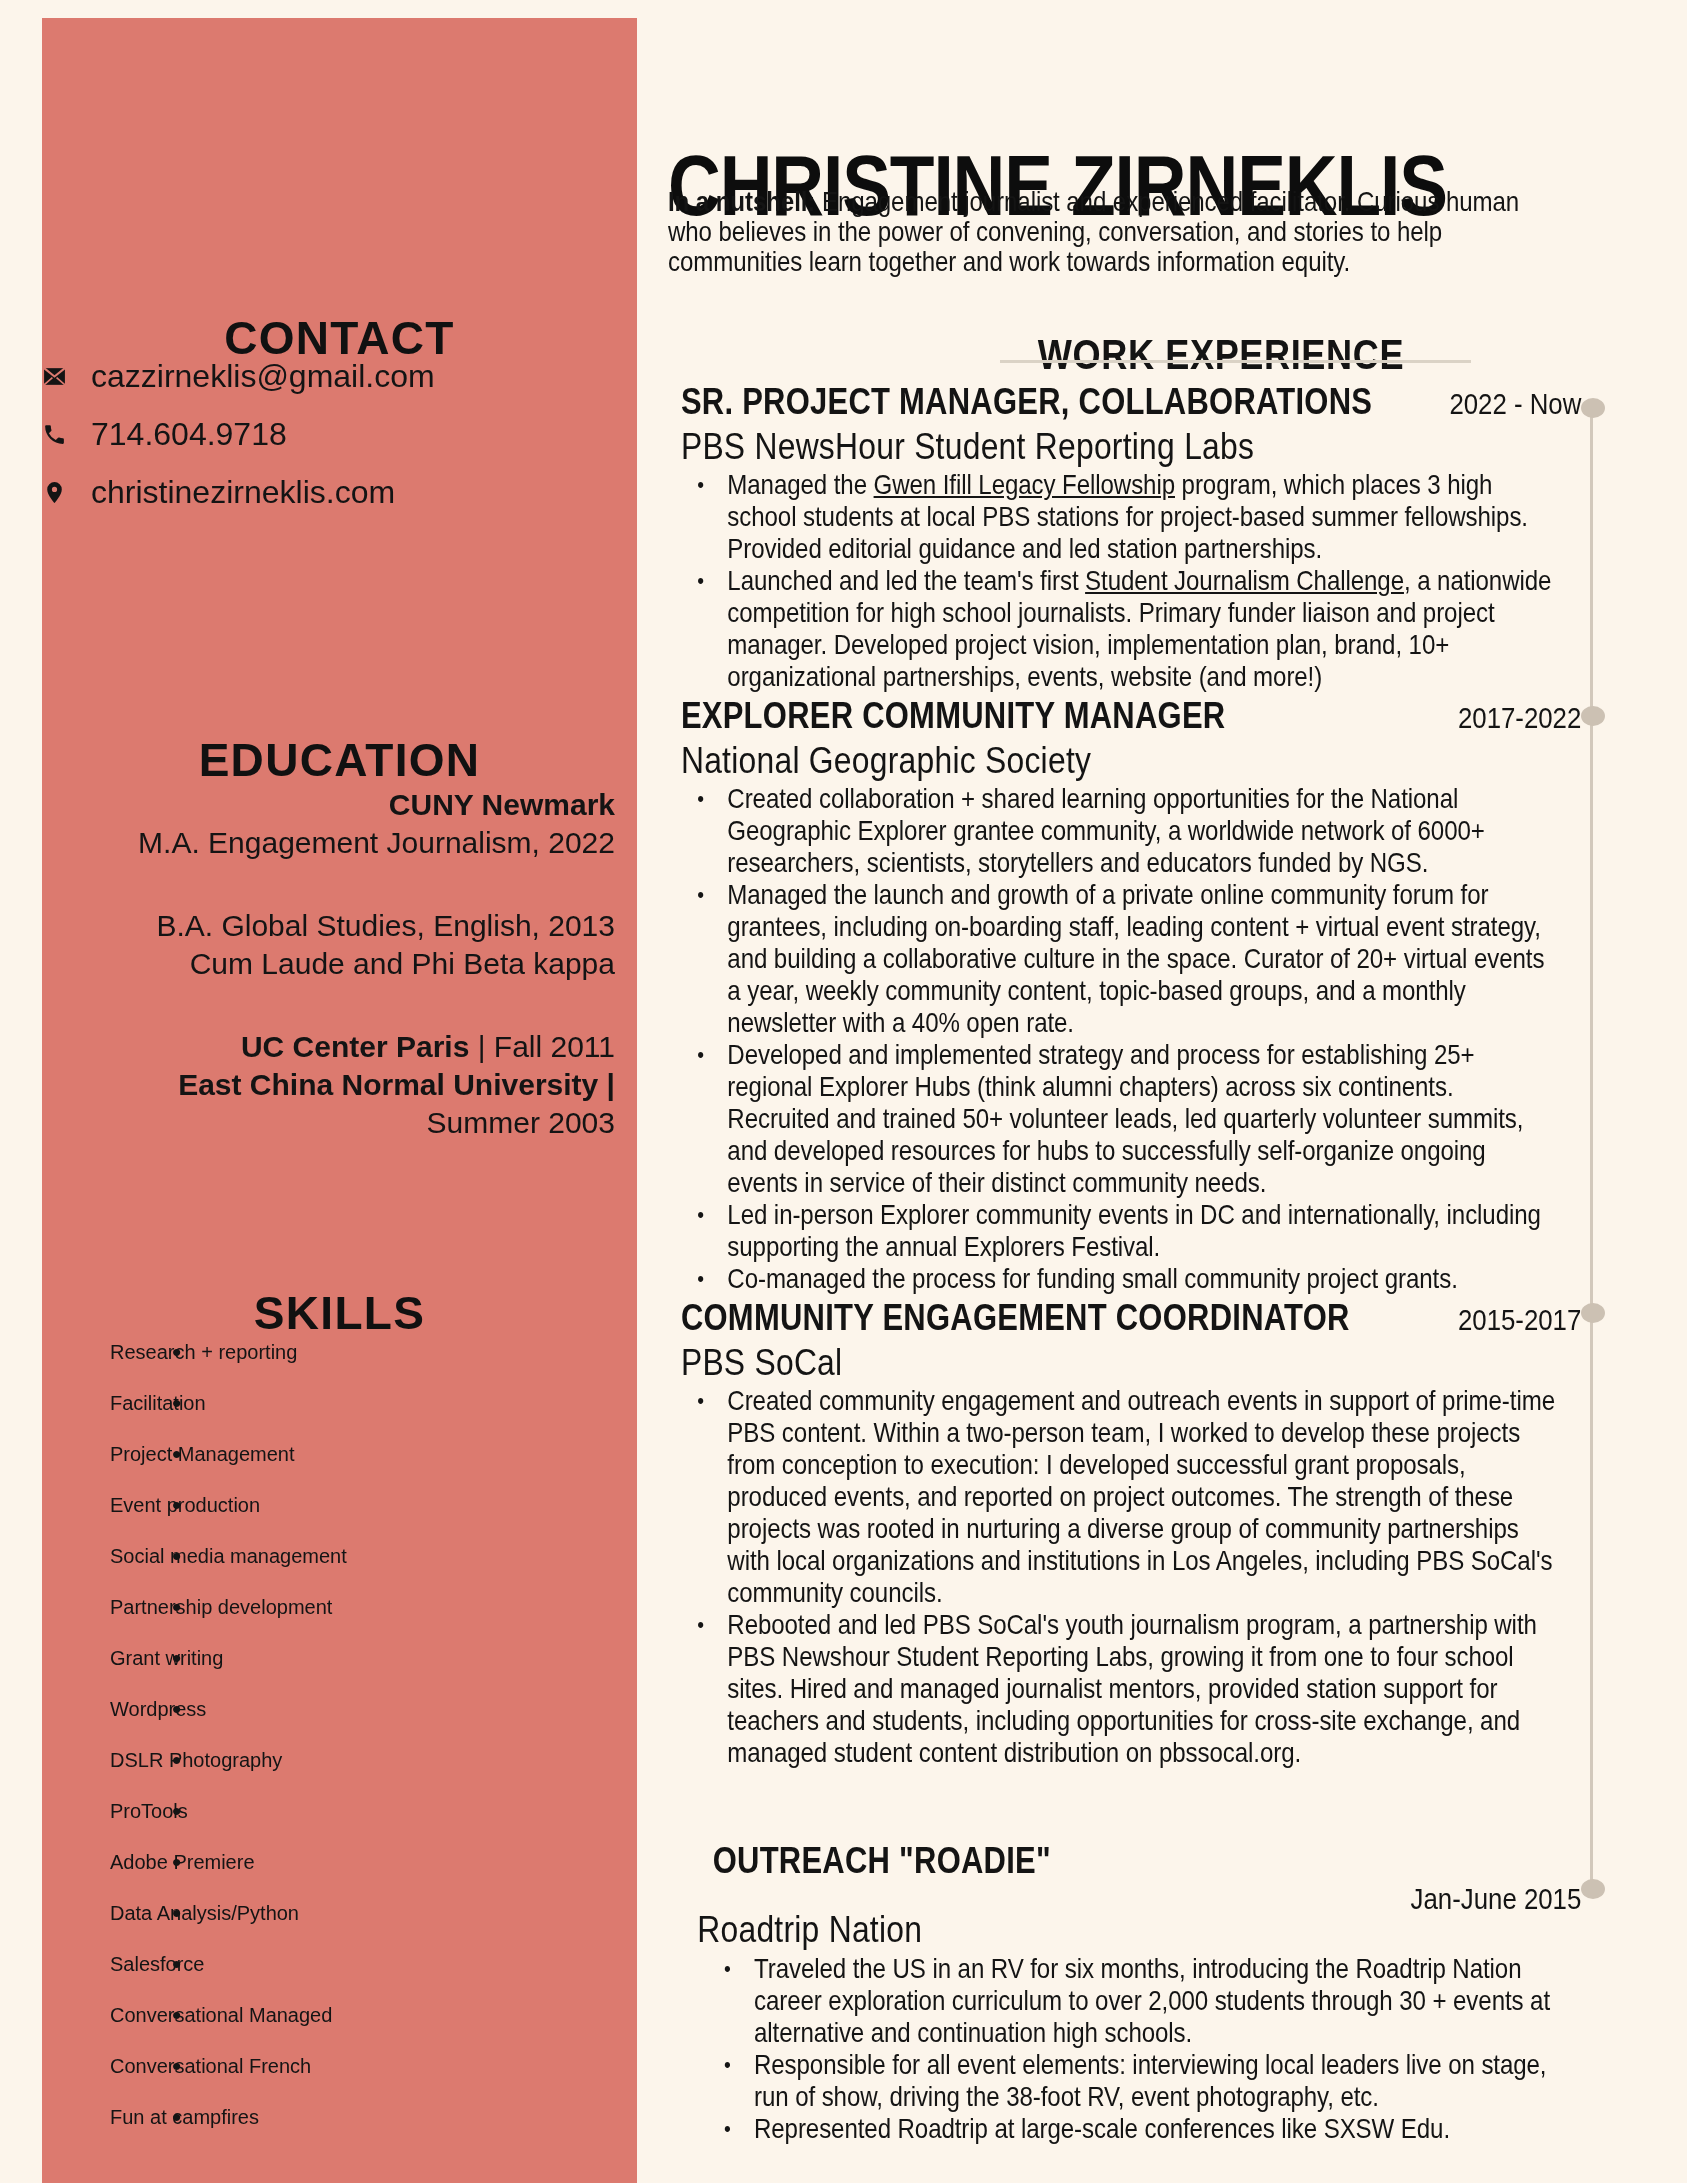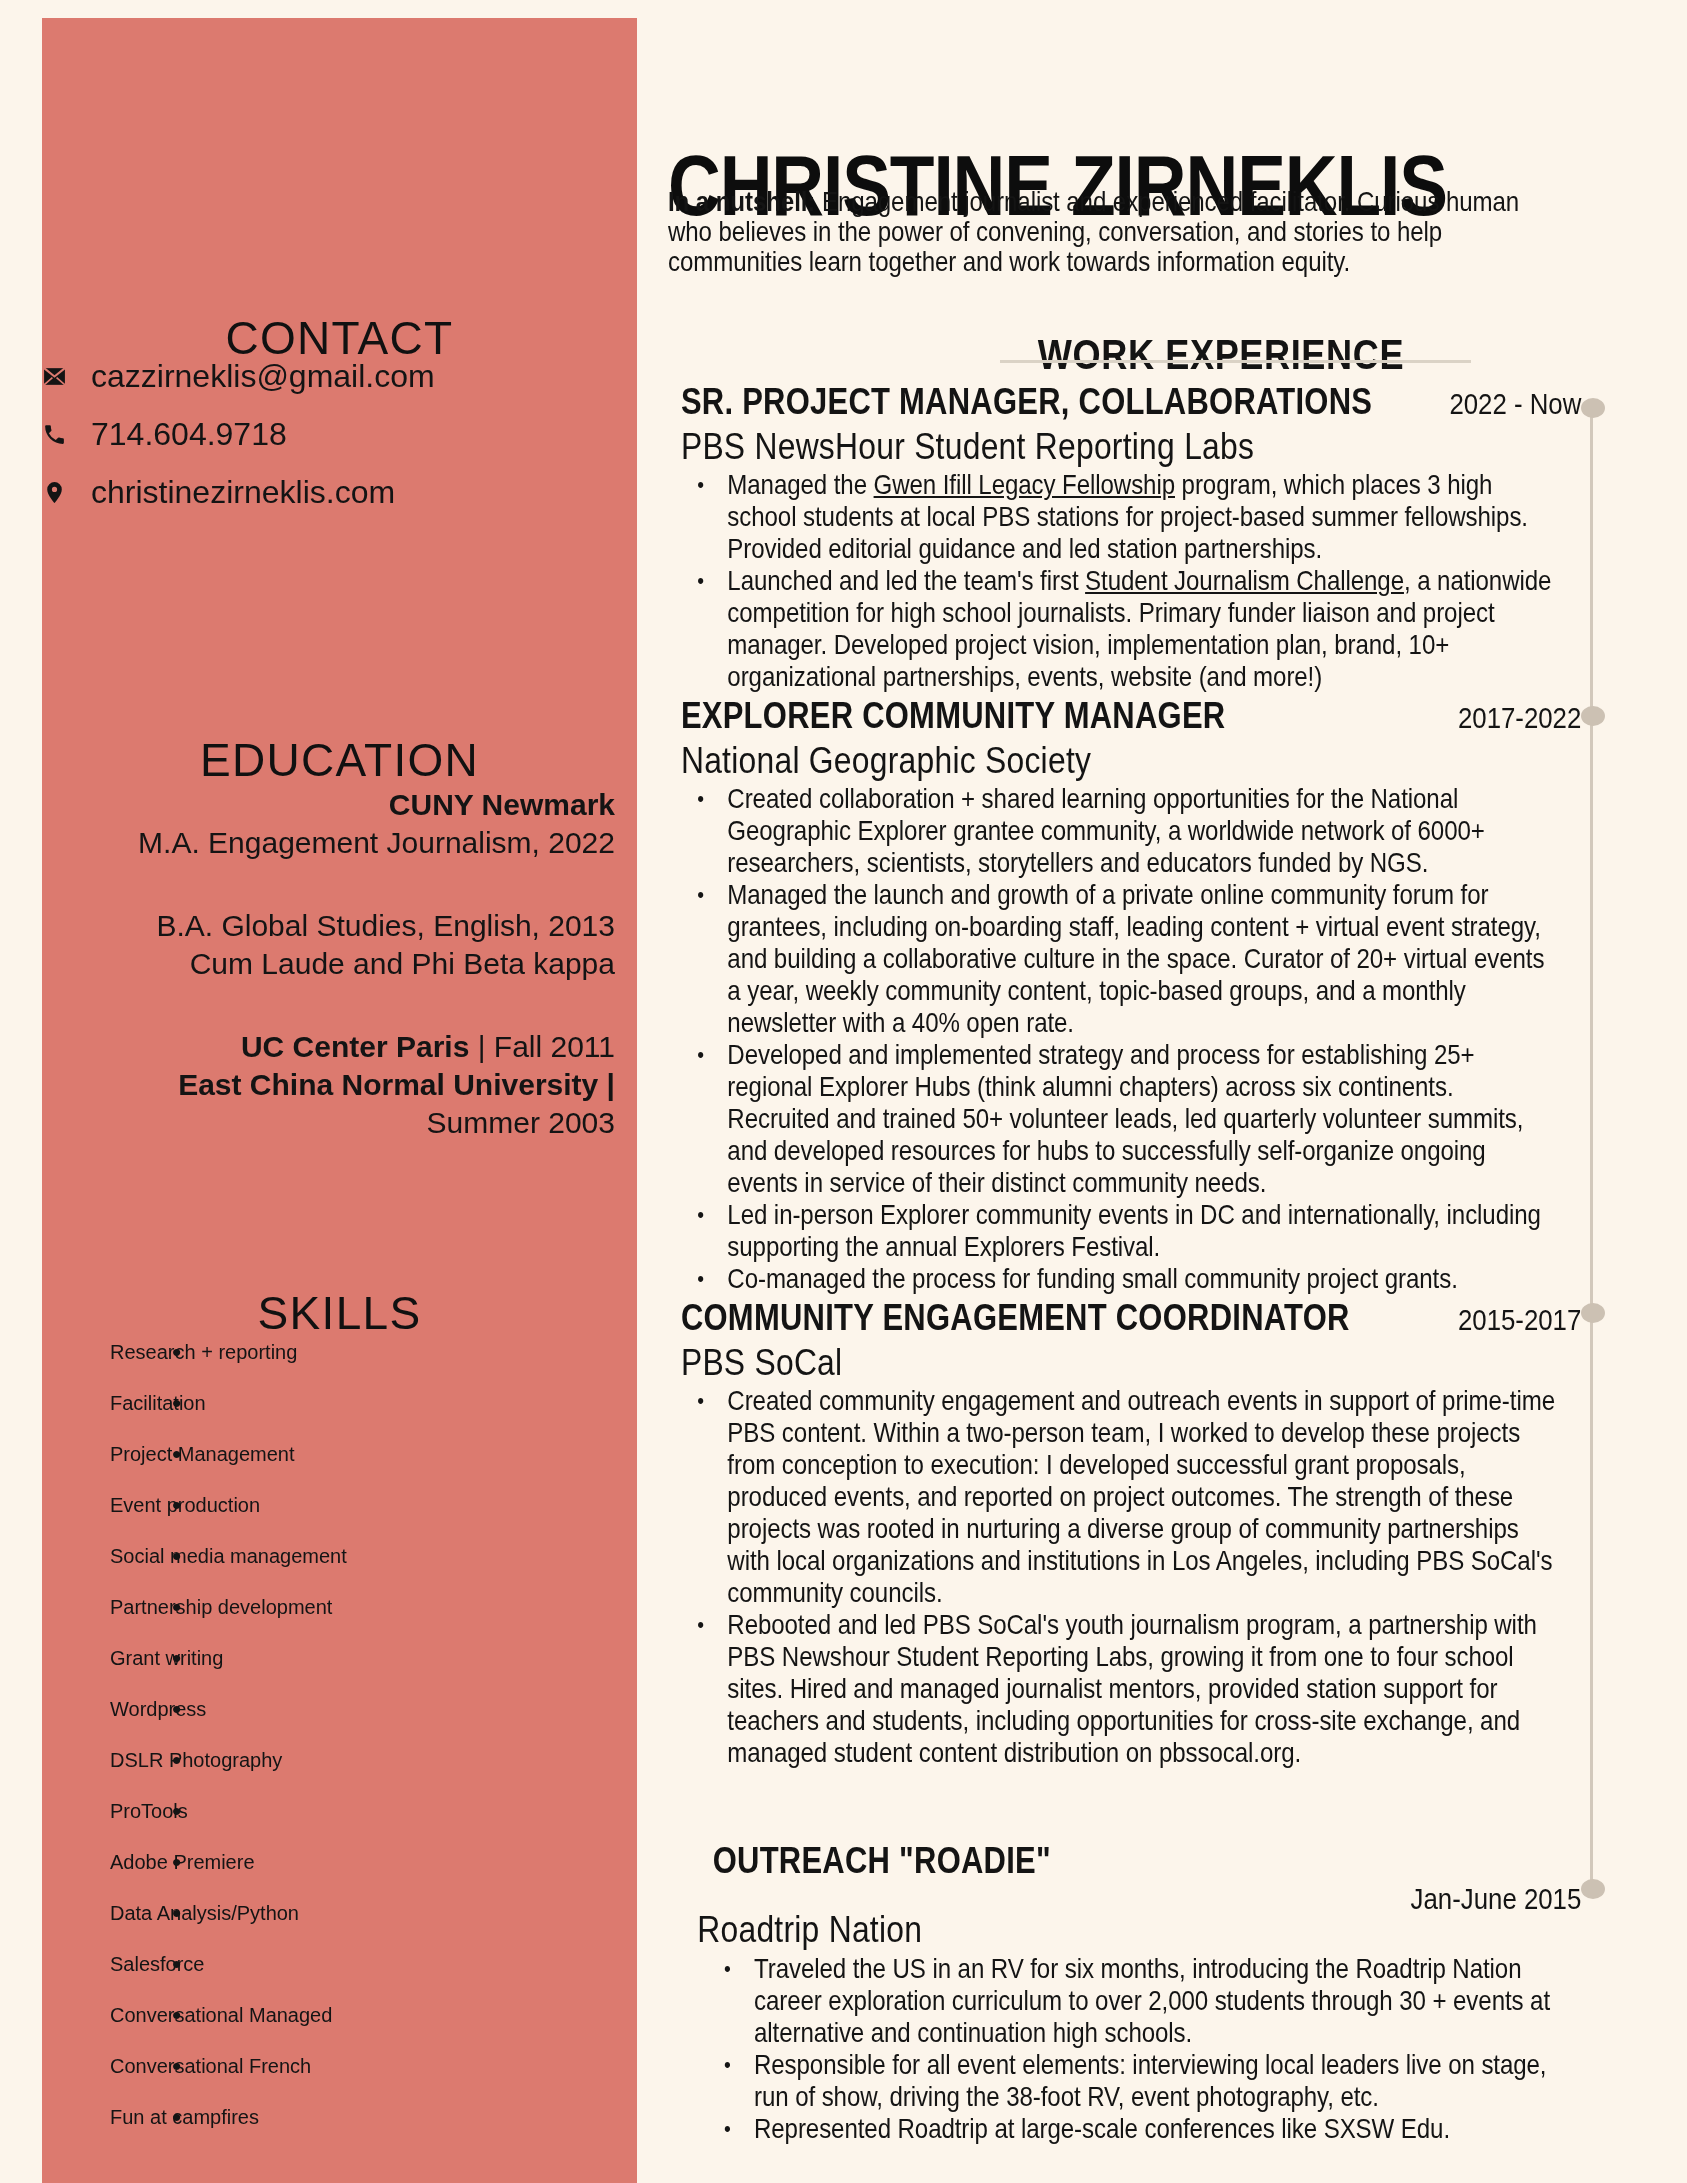--- a/index.html
+++ b/index.html
@@ -1,21 +1,21 @@
 <!DOCTYPE html>
 <html style="font-size:10.6px"><head>
 <meta charset="utf-8">
 <style>
   html,body{margin:0;padding:0;background:#FCF5EB;}
   .page{position:relative;width:1687px;height:2183px;background:#FCF5EB;overflow:hidden;
         font-family:"Liberation Sans", sans-serif;color:#141414;}
 
   
   .sidebar{position:absolute;left:42px;top:18px;width:595px;height:2165px;background:#DC7A6F;}
-  .side-h{position:absolute;left:0;width:100%;text-align:center;font-weight:normal;
+  .side-h{position:absolute;left:0;width:100%;text-align:center;font-weight:bold;
           font-size:46px;line-height:46px;letter-spacing:1.3px;color:#111;}
   .h-contact{top:259px;}
   .h-education{top:681px;}
   .h-skills{top:1234px;}
 
   .contact-rows{position:absolute;left:0;top:329px;width:100%;}
   .c-row{display:flex;align-items:center;height:58px;}
   .c-icon{width:25px;height:25px;flex:0 0 25px;margin-right:24px;}
   .c-icon svg{width:25px;height:25px;display:block;}
   .c-text{font-size:32px;letter-spacing:0px;}

